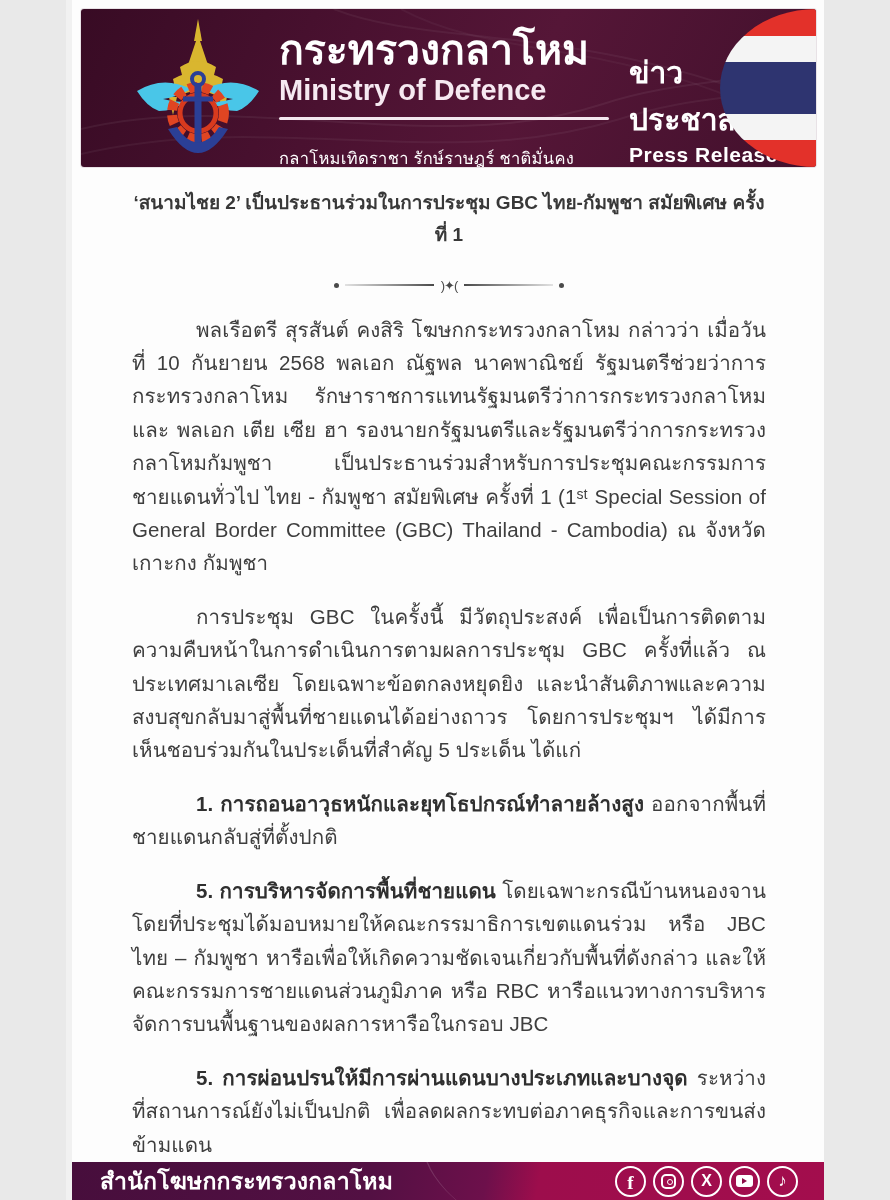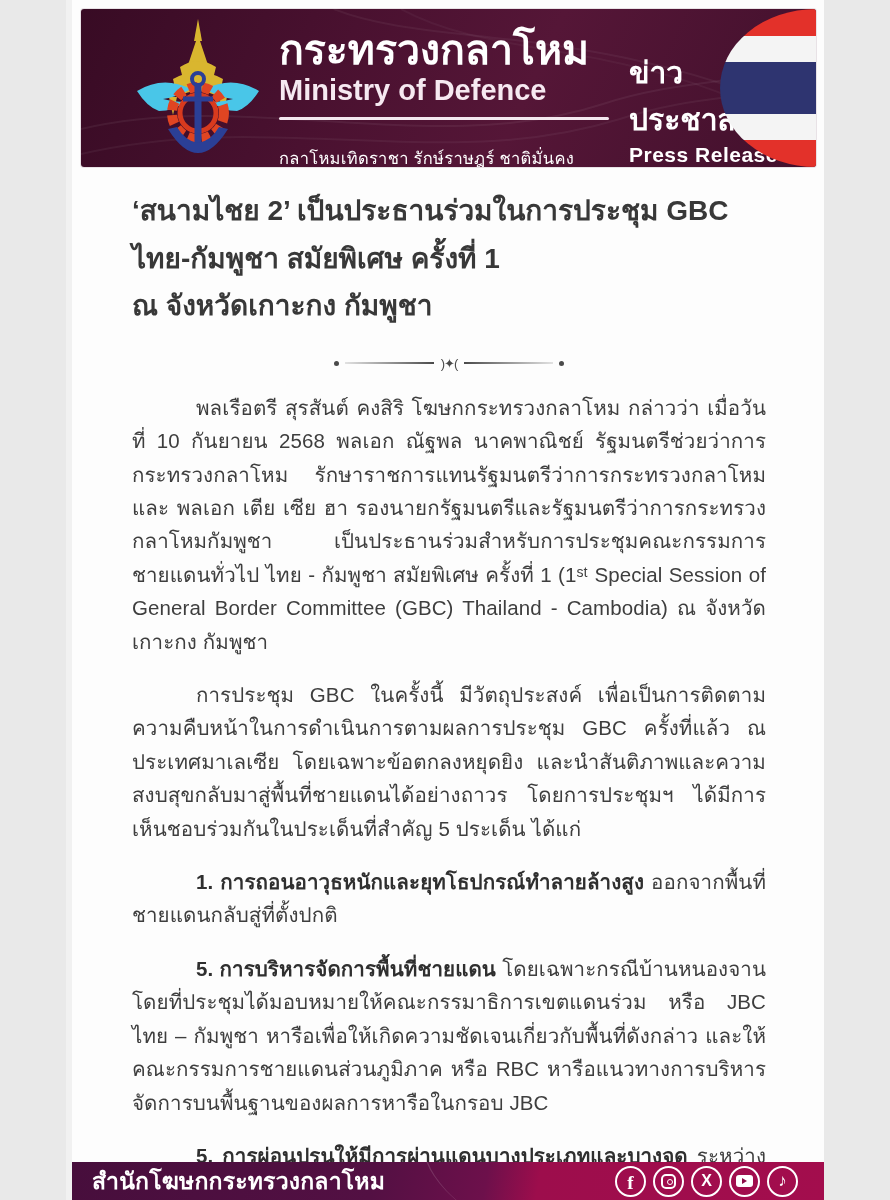--- a/index.html
+++ b/index.html
@@ -36,40 +36,40 @@
   .flag {
     position:absolute; right:0; top:0; bottom:0; width:96px;
     border-top-left-radius:100% 50%;
     border-bottom-left-radius:100% 50%;
     overflow:hidden; display:flex; flex-direction:column;
   }
   .flag .s { width:100%; }
 
   
   .doc { position:absolute; top:167px; left:60px; right:58px; color:#3e3e3e; }
-  .doc-title { font-weight:bold; font-size:28px; color:#383838;
+  .doc-title { text-align:center; font-weight:bold; font-size:19px; color:#383838;
                line-height:1.7; margin-top:20px; }
 
   .divider { display:flex; align-items:center; justify-content:center; margin:26px auto 10px; width:230px; color:#4a4a4a; }
   .divider .dot { width:5px; height:5px; border-radius:50%; background:#4a4a4a; }
   .divider .line { flex:1; height:2px; margin:0 6px;
       background:linear-gradient(90deg,rgba(70,70,70,.15),#4a4a4a); }
   .divider .line.rev { background:linear-gradient(90deg,#4a4a4a,rgba(70,70,70,.15)); }
   .divider .mid { font-size:13px; letter-spacing:-1px; padding:0 1px; }
 
   .doc p { font-size:20.5px; line-height:1.63; text-align:justify;
            text-indent:64px; margin-top:20px; letter-spacing:.1px; }
   .doc p .lead { font-weight:bold; color:#2f2f2f; }
 
   
   .footbar {
     position:absolute; left:0; right:0; bottom:0; height:38px;
     background:linear-gradient(100deg,#470e3c 0%,#531043 40%,#6d104b 55%,#9d0d4c 62%,#a30d4d 100%);
     display:flex; align-items:center; justify-content:space-between;
-    padding:0 26px 0 20px; overflow:hidden;
+    padding:0 26px 0 28px; overflow:hidden;
   }
   .footbar::before {
     content:""; position:absolute; left:46%; top:-60px; width:260px; height:140px;
     border-radius:50%; border-left:2px solid rgba(255,255,255,.14); transform:rotate(18deg);
   }
   .foot-label { color:#fff; font-size:23px; font-weight:bold; letter-spacing:.2px; position:relative; }
 
   .socials { display:flex; gap:7px; position:relative; }
   .soc {
     width:31px; height:31px; border:2px solid #fff; border-radius:50%;
@@ -141,21 +141,20 @@
       <div class="s" style="height:33%;background:#2e3470"></div>
       <div class="s" style="height:16.5%;background:#f4f4f4"></div>
       <div class="s" style="height:17%;background:#e3312a"></div>
     </div>
   </div>
 
   <div class="doc">
 
     <div class="doc-title">
       <div>‘สนามไชย 2’ เป็นประธานร่วมในการประชุม GBC ไทย-กัมพูชา สมัยพิเศษ ครั้งที่ 1</div>
-      <div>ณ จังหวัดเกาะกง กัมพูชา</div>
     </div>
 
     <div class="divider">
       <span class="dot"></span>
       <span class="line"></span>
       <span class="mid">)✦(</span>
       <span class="line rev"></span>
       <span class="dot"></span>
     </div>
 

